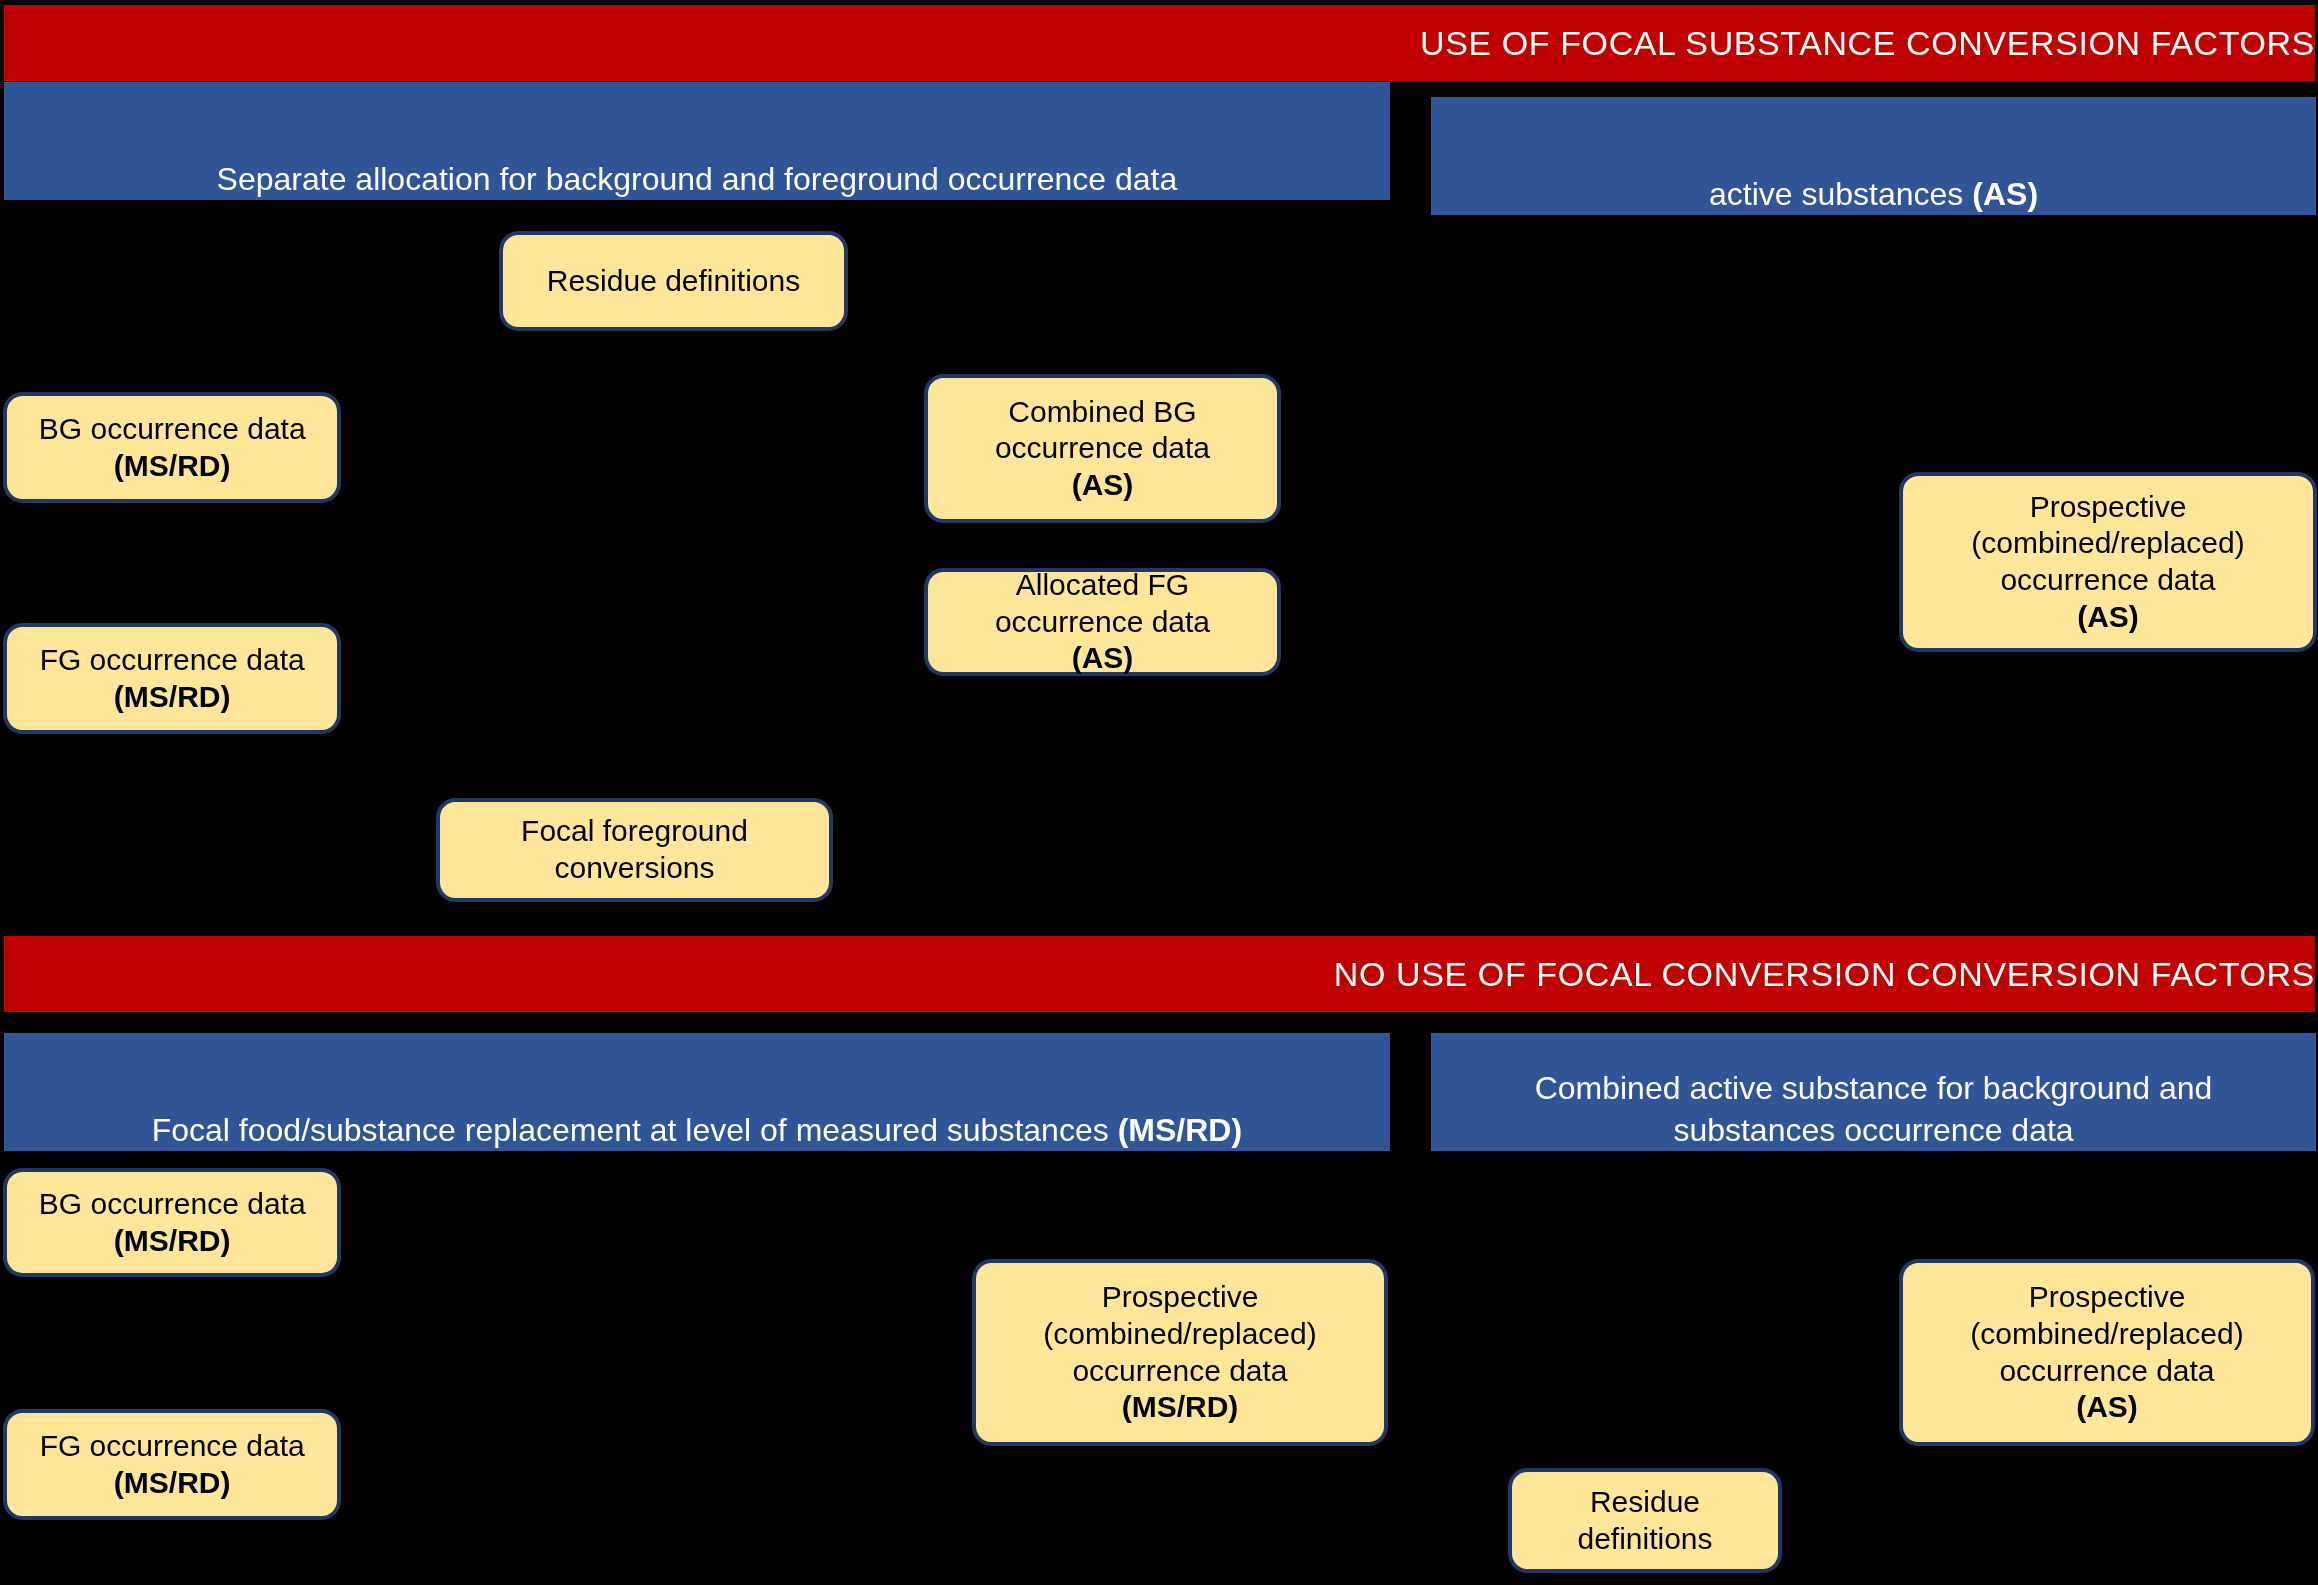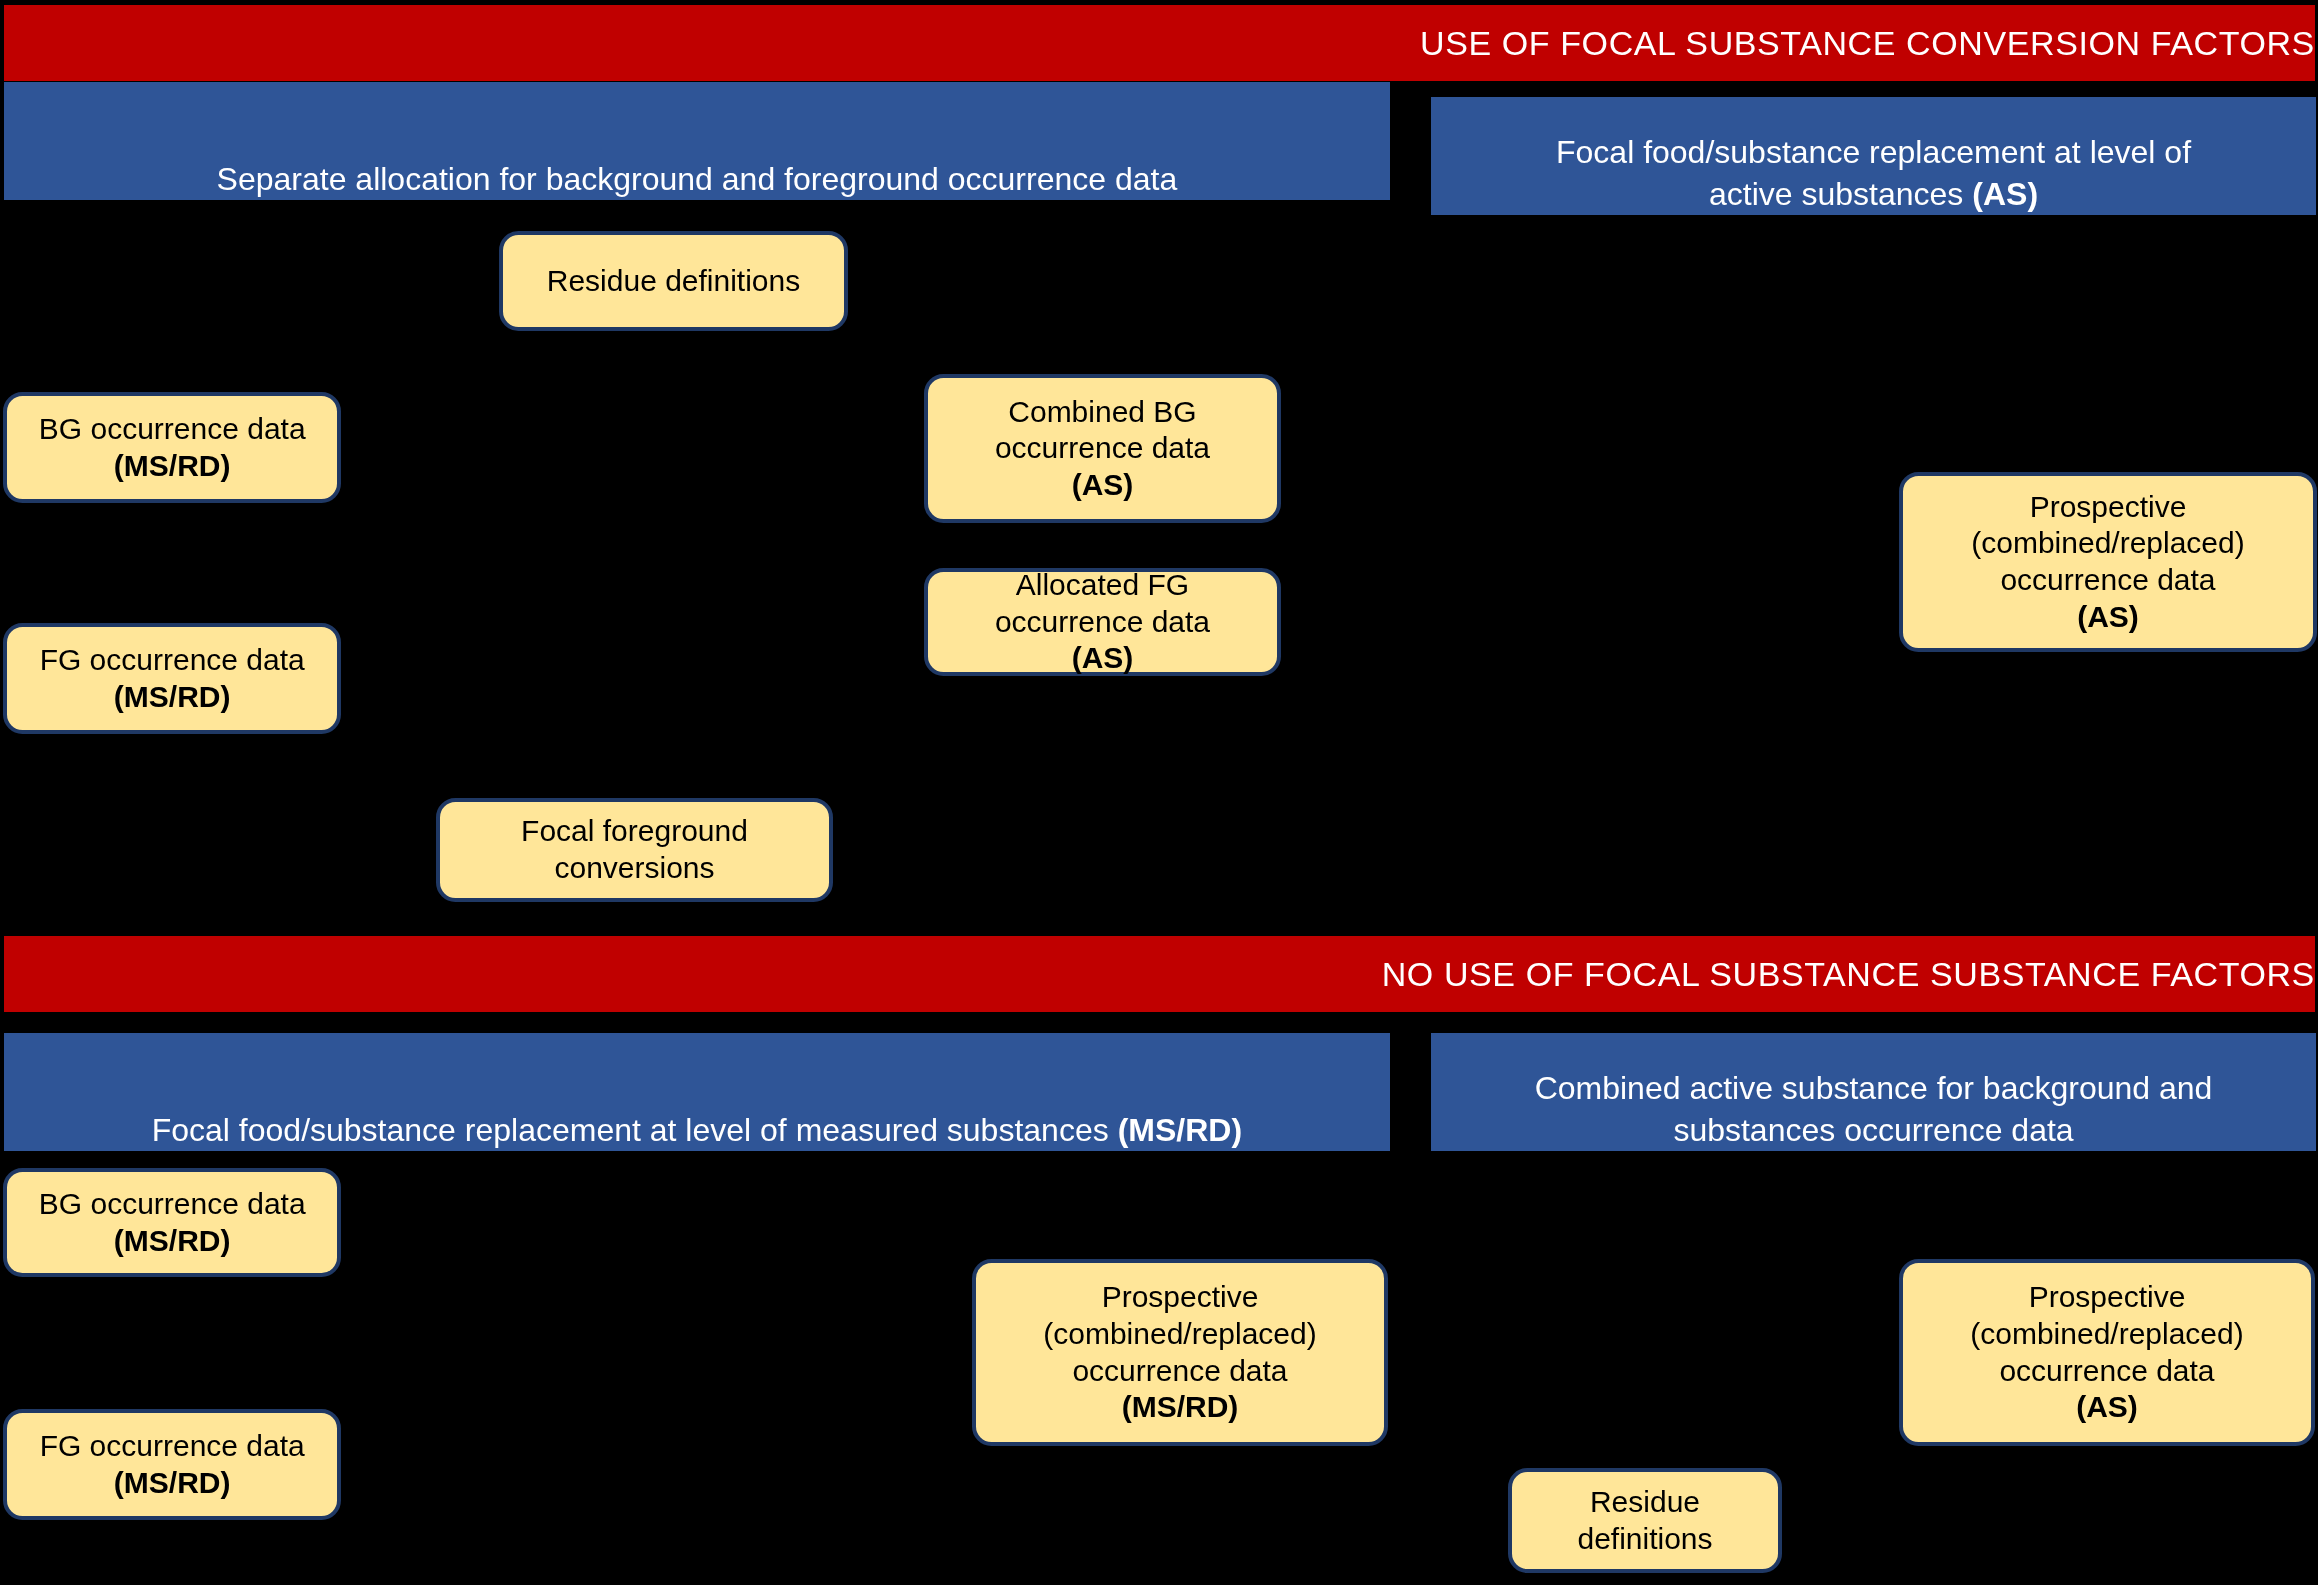--- a/index.html
+++ b/index.html
@@ -33,21 +33,20 @@
 
 <div class="abs bar red-bar" style="left:3.9px;top:5.2px;width:2311px;height:76px;">
   <span class="line">USE OF FOCAL SUBSTANCE CONVERSION FACTORS</span>
 </div>
 
 <div class="abs bar blue-bar" style="left:3.9px;top:82px;width:1386px;height:118px;">
   <span class="line">Separate allocation for background and foreground occurrence data</span>
 </div>
 
 <div class="abs bar blue-bar" style="left:1431px;top:97px;width:885px;height:118px;">
-  <div class="line">Focal food/substance replacement at level of</div>
   <div class="line">
     <span>active substances</span><span class="b bold-gap">(AS)</span>
   </div>
 </div>
 
 <div class="abs ybox" style="left:463px;top:231px;width:349px;height:100px;margin-left:36px;">
   <div class="line">Residue definitions</div>
 </div>
 
 <div class="abs ybox" style="left:3.2px;top:392px;width:338px;height:111px;">
@@ -78,21 +77,21 @@
   <div class="line">occurrence data</div>
   <div class="line b">(AS)</div>
 </div>
 
 <div class="abs ybox" style="left:436px;top:798px;width:397px;height:104px;">
   <div class="line">Focal foreground</div>
   <div class="line">conversions</div>
 </div>
 
 <div class="abs bar red-bar" style="left:3.9px;top:936px;width:2311px;height:76px;">
-  <span class="line">NO USE OF FOCAL SUBSTANCE SUBSTANCE FACTORS</span>
+  <span class="line">NO USE OF FOCAL CONVERSION CONVERSION FACTORS</span>
 </div>
 
 <div class="abs bar blue-bar" style="left:3.9px;top:1033px;width:1386px;height:118px;">
   <div class="line">
     <span>Focal food/substance replacement at level of measured substances</span><span class="b bold-gap">(MS/RD)</span>
   </div>
 </div>
 
 <div class="abs bar blue-bar" style="left:1431px;top:1033px;width:885px;height:118px;">
   <div class="line">Combined active substance for background and</div>

